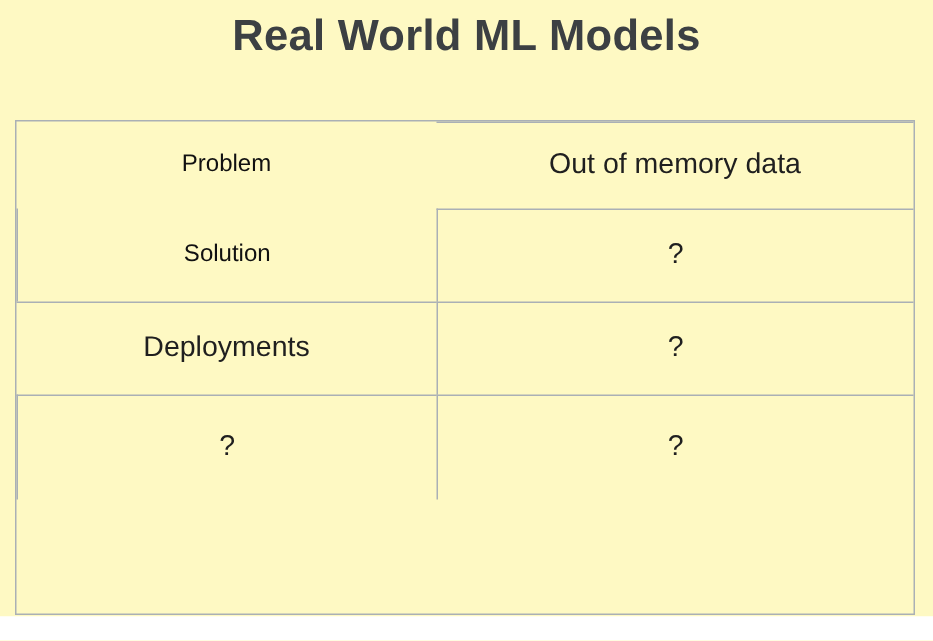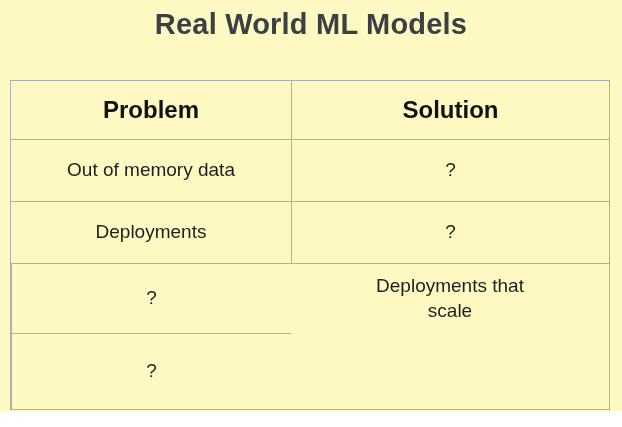--- a/index.html
+++ b/index.html
@@ -45,46 +45,44 @@
     font-size: 19px;
     color: #1f1f1f;
     border-top: 1px solid #aab0b5;
     box-sizing: border-box;
     padding: 0 18px;
     white-space: pre-line;
     line-height: 1.3;
   }
   .cell.header {
     border-top: none;
-    font-weight: 700;
-    font-size: 24px;
+    font-weight: 400;
+    font-size: 16px;
     color: #111111;
   }
   .cell.col-right {
     border-left: 1px solid #aab0b5;
   }
 </style>
 </head>
 <body>
 
 <div class="slide">
 
   <div class="slide-title">Real World ML Models</div>
 
   <div class="table-wrap">
 
     <div class="cell header">Problem</div>
+    <div class="cell">Out of memory data</div>
+
     <div class="cell header col-right">Solution</div>
-
-    <div class="cell">Out of memory data</div>
     <div class="cell col-right">?</div>
 
     <div class="cell">Deployments</div>
     <div class="cell col-right">?</div>
 
     <div class="cell col-right">?</div>
 
-    <div class="cell">Deployments that
-scale</div>
     <div class="cell col-right">?</div>
 
   </div>
 </div>
 
 </body></html>

